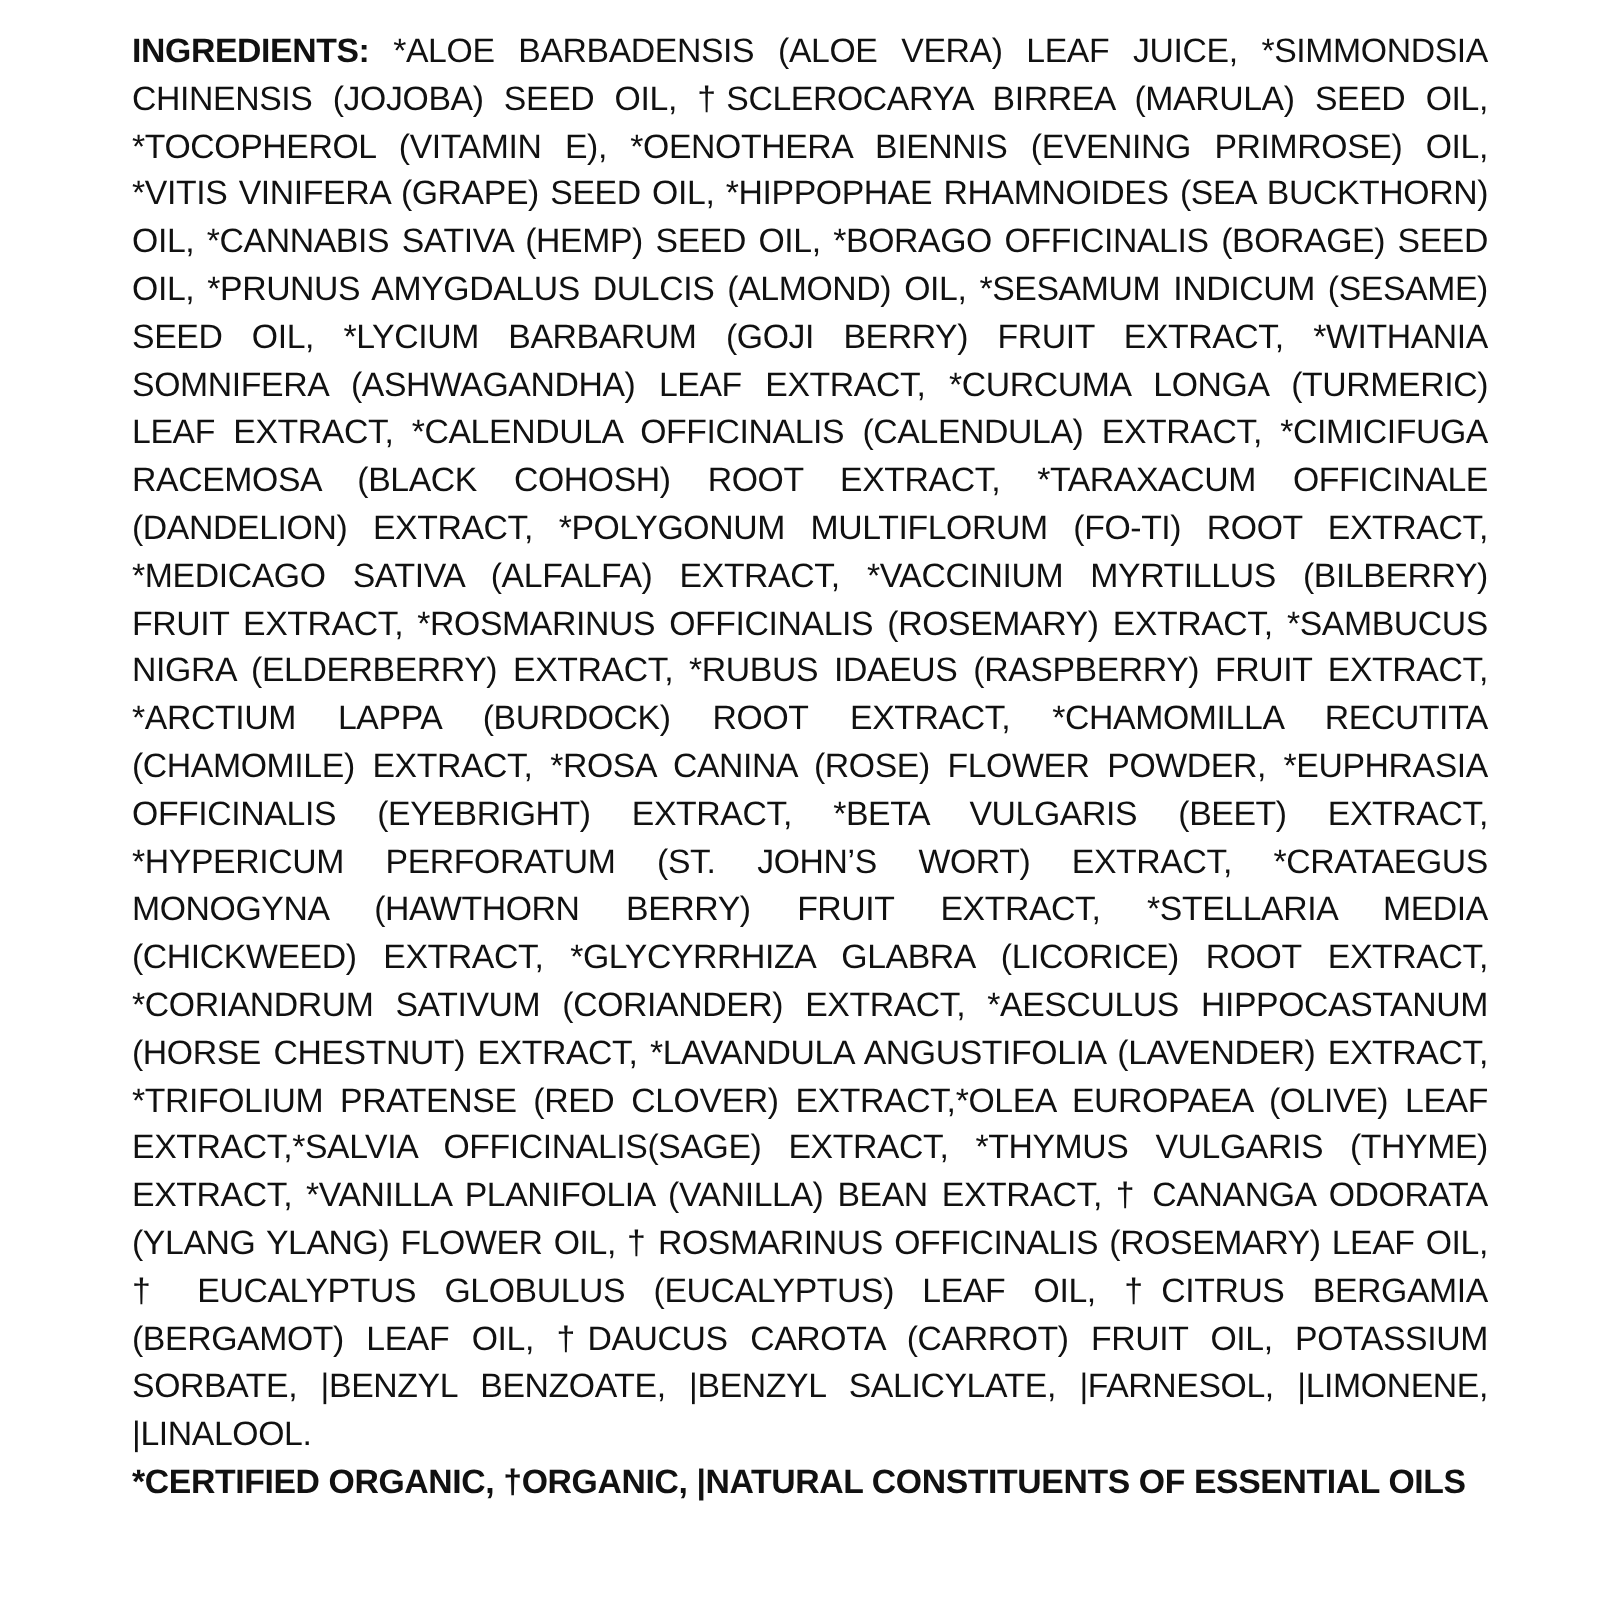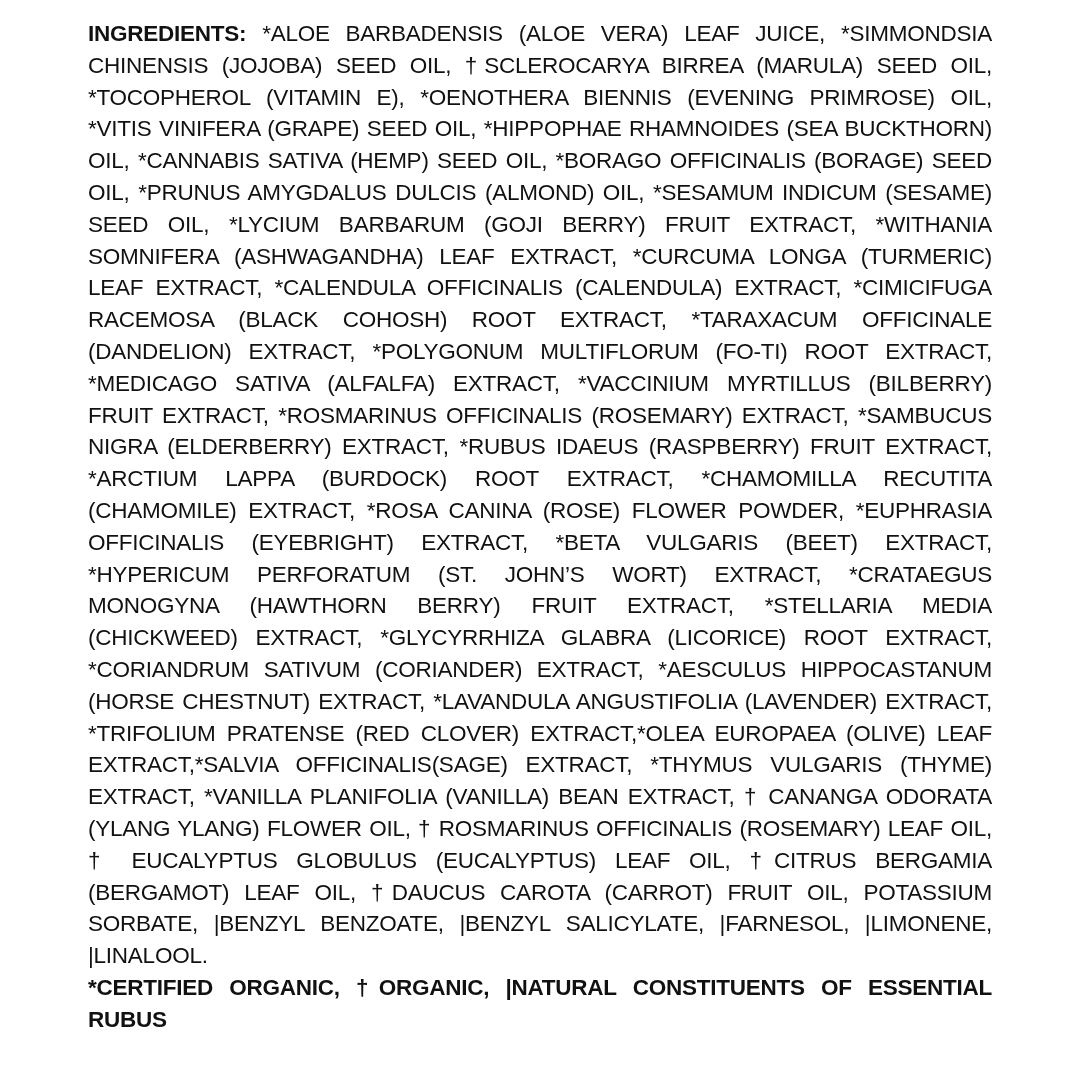--- a/index.html
+++ b/index.html
@@ -45,15 +45,15 @@
     font-weight: 700;
     color: #111111;
   }
 </style>
 </head>
 <body>
 
 <div class="page">
   <div class="label-block">
     <p class="ingredients-paragraph"><span class="ingredients-heading">INGREDIENTS:</span> <span>*ALOE BARBADENSIS (ALOE VERA) LEAF JUICE, *SIMMONDSIA CHINENSIS (JOJOBA) SEED OIL, †SCLEROCARYA BIRREA (MARULA) SEED OIL, *TOCOPHEROL (VITAMIN E), *OENOTHERA BIENNIS (EVENING PRIMROSE) OIL, *VITIS VINIFERA (GRAPE) SEED OIL, *HIPPOPHAE RHAMNOIDES (SEA BUCKTHORN) OIL, *CANNABIS SATIVA (HEMP) SEED OIL, *BORAGO OFFICINALIS (BORAGE) SEED OIL, *PRUNUS AMYGDALUS DULCIS (ALMOND) OIL, *SESAMUM INDICUM (SESAME) SEED OIL, *LYCIUM BARBARUM (GOJI BERRY) FRUIT EXTRACT, *WITHANIA SOMNIFERA (ASHWAGANDHA) LEAF EXTRACT, *CURCUMA LONGA (TURMERIC) LEAF EXTRACT, *CALENDULA OFFICINALIS (CALENDULA) EXTRACT, *CIMICIFUGA RACEMOSA (BLACK COHOSH) ROOT EXTRACT, *TARAXACUM OFFICINALE (DANDELION) EXTRACT, *POLYGONUM MULTIFLORUM (FO-TI) ROOT EXTRACT, *MEDICAGO SATIVA (ALFALFA) EXTRACT, *VACCINIUM MYRTILLUS (BILBERRY) FRUIT EXTRACT, *ROSMARINUS OFFICINALIS (ROSEMARY) EXTRACT, *SAMBUCUS NIGRA (ELDERBERRY) EXTRACT, *RUBUS IDAEUS (RASPBERRY) FRUIT EXTRACT, *ARCTIUM LAPPA (BURDOCK) ROOT EXTRACT, *CHAMOMILLA RECUTITA (CHAMOMILE) EXTRACT, *ROSA CANINA (ROSE) FLOWER POWDER, *EUPHRASIA OFFICINALIS (EYEBRIGHT) EXTRACT, *BETA VULGARIS (BEET) EXTRACT, *HYPERICUM PERFORATUM (ST. JOHN’S WORT) EXTRACT, *CRATAEGUS MONOGYNA (HAWTHORN BERRY) FRUIT EXTRACT, *STELLARIA MEDIA (CHICKWEED) EXTRACT, *GLYCYRRHIZA GLABRA (LICORICE) ROOT EXTRACT, *CORIANDRUM SATIVUM (CORIANDER) EXTRACT, *AESCULUS HIPPOCASTANUM (HORSE CHESTNUT) EXTRACT, *LAVANDULA ANGUSTIFOLIA (LAVENDER) EXTRACT, *TRIFOLIUM PRATENSE (RED CLOVER) EXTRACT,*OLEA EUROPAEA (OLIVE) LEAF EXTRACT,*SALVIA OFFICINALIS(SAGE) EXTRACT, *THYMUS VULGARIS (THYME) EXTRACT, *VANILLA PLANIFOLIA (VANILLA) BEAN EXTRACT, † CANANGA ODORATA (YLANG YLANG) FLOWER OIL, † ROSMARINUS OFFICINALIS (ROSEMARY) LEAF OIL, † EUCALYPTUS GLOBULUS (EUCALYPTUS) LEAF OIL, †CITRUS BERGAMIA (BERGAMOT) LEAF OIL, †DAUCUS CAROTA (CARROT) FRUIT OIL, POTASSIUM SORBATE, |BENZYL BENZOATE, |BENZYL SALICYLATE, |FARNESOL, |LIMONENE, |LINALOOL.</span></p>
-    <p class="footnote-paragraph">*CERTIFIED ORGANIC, †ORGANIC, |NATURAL CONSTITUENTS OF ESSENTIAL RUBUS</p>
+    <p class="footnote-paragraph">*CERTIFIED ORGANIC, †ORGANIC, |NATURAL CONSTITUENTS OF ESSENTIAL OILS</p>
   </div>
 </div>
 
 </body></html>

